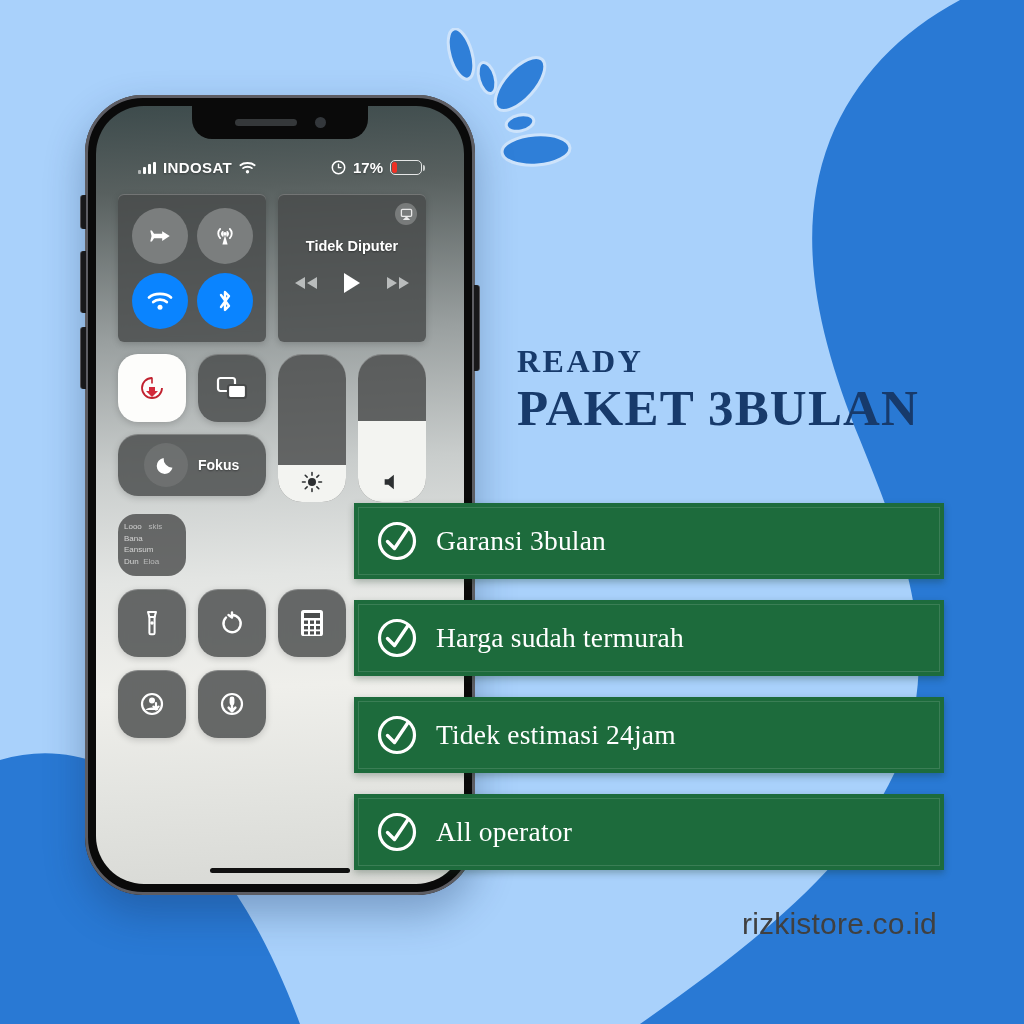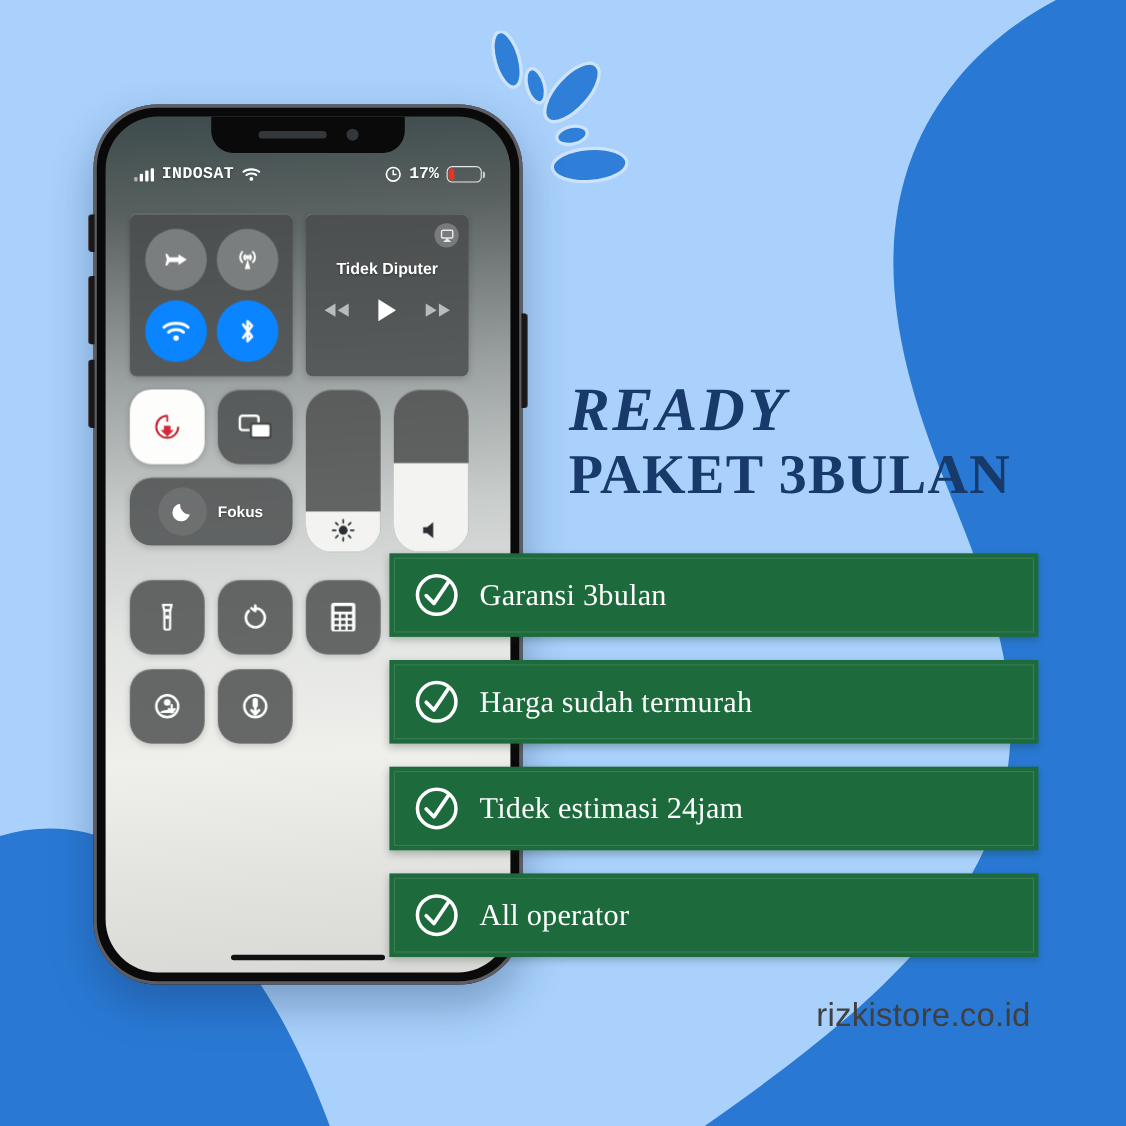--- a/index.html
+++ b/index.html
@@ -50,23 +50,23 @@
 
   .side-btn { position:absolute; left:-4px; width:5px; border-radius:3px 0 0 3px; background:#18181a; box-shadow:-1px 0 0 #55555b; }
   .side-btn.mute { top:100px; height:34px; }
   .side-btn.volup { top:156px; height:62px; }
   .side-btn.voldn { top:232px; height:62px; }
   .side-btn.power { left:auto; right:-4px; top:190px; height:86px; border-radius:0 3px 3px 0; box-shadow:1px 0 0 #55555b; }
 
   
   .statusbar {
     position:absolute; top:44px; left:0; right:0; height:26px;
-    display:flex; align-items:flex-start; justify-content:space-between;
-    padding:0 26px; color:#fff; font-size:15px; font-weight:bold;
-    text-shadow:0 1px 2px rgba(0,0,0,.35); z-index:8;font-family:Liberation Mono, monospace;
+    display:flex; align-items:flex-end; justify-content:space-between;
+    padding:0 42px; color:#fff; font-size:15px; font-weight:bold;
+    text-shadow:0 1px 2px rgba(0,0,0,.35); z-index:8;
   }
   .sb-left,.sb-right { display:flex; align-items:center; gap:7px; }
   .bars { display:flex; align-items:flex-end; gap:2px; height:12px; }
   .bars i { width:3px; background:#fff; border-radius:1px; display:block; }
   .bars i:nth-child(1){height:4px;opacity:.55}
   .bars i:nth-child(2){height:7px}
   .bars i:nth-child(3){height:10px}
   .bars i:nth-child(4){height:12px}
   .carrier { letter-spacing:.4px; font-size:15px; }
   .battery {
@@ -118,21 +118,21 @@
 
   
   .rowBtm { margin-top:13px; display:flex; gap:12px; }
 
   .home-ind { position:absolute; bottom:11px; left:50%; transform:translateX(-50%);
               width:140px; height:5.5px; border-radius:4px; background:#111; z-index:9; }
 
   
   .headline { position:absolute; left:517px; top:345px; z-index:20;
               font-family:"Liberation Serif", serif; color:#173a6b; font-weight:bold; line-height:1.02; }
-  .h-ready { font-size:56px; letter-spacing:2.5px;font-style:italic; }
+  .h-ready { font-size:32px; letter-spacing:2.5px; }
   .h-main  { font-size:51px; letter-spacing:1.2px; margin-top:4px; }
 
   
   .banners { position:absolute; left:354px; top:503px; width:590px; z-index:25; }
   .banner {
     position:relative; height:76px; margin-bottom:21px;
     background:#1d6b3c; display:flex; align-items:center; gap:16px; padding-left:20px;
     box-shadow:0 3px 7px rgba(15,45,25,.3);
   }
   .banner::after { content:""; position:absolute; inset:4px; border:1px solid rgba(255,255,255,.13); pointer-events:none; }
@@ -315,20 +315,28 @@
               <div class="fillv" style="height:55%;">
                 <svg width="22" height="22" viewBox="0 0 24 24">
                   <path d="M4 9 H8 L14 4 V20 L8 15 H4 Z" fill="#2c2f31"></path>
                 </svg>
               </div>
             </div>
           </div>
         </div>
 
         <div class="rowHome">
+          <div class="textTile">
+            <div><span>Looo</span>
+                 &nbsp;&nbsp;<b>skis</b></div>
+            <div>Bana</div>
+            <div>Eansum</div>
+            <div><span>Dun</span>
+                 &nbsp;<b>Eloa</b></div>
+          </div>
         </div>
 
         <div class="rowBtm">
           <div class="tile sq">
             <svg width="30" height="30" viewBox="0 0 30 30">
               <path d="M11 4 H19 L17.6 9 H12.4 Z" fill="none" stroke="#fff" stroke-width="2" stroke-linejoin="round"></path>
               <path d="M12.4 9 H17.6 V25 A1.3 1.3 0 0 1 16.3 26.3 H13.7 A1.3 1.3 0 0 1 12.4 25 Z" fill="none" stroke="#fff" stroke-width="2"></path>
               <circle cx="15" cy="15" r="1.8" fill="#fff"></circle>
             </svg>
           </div>

